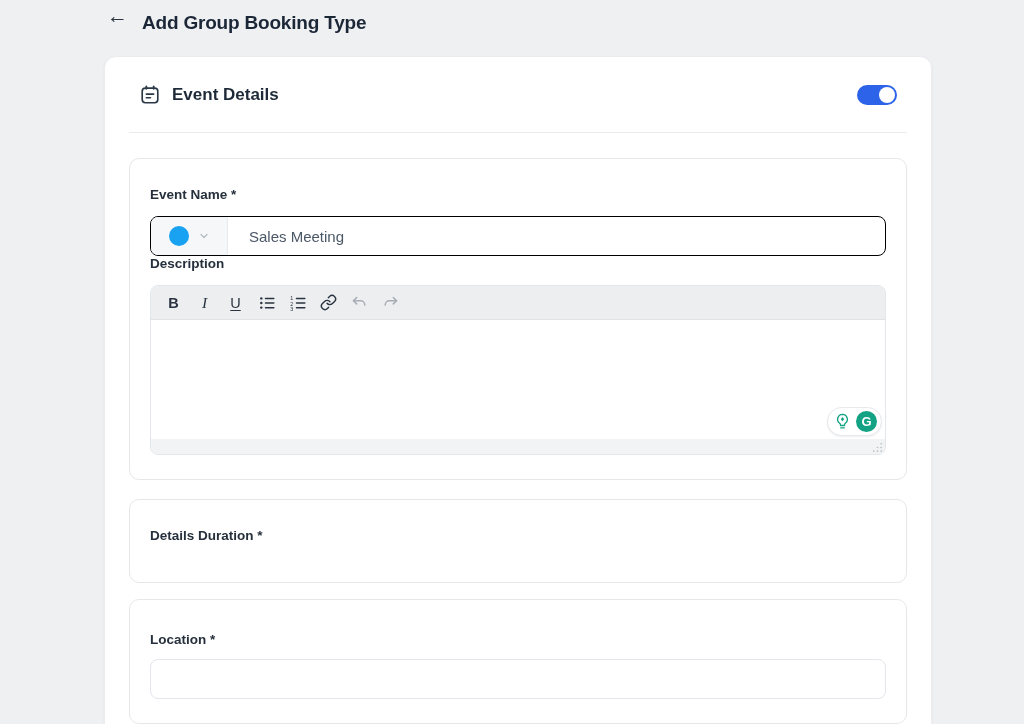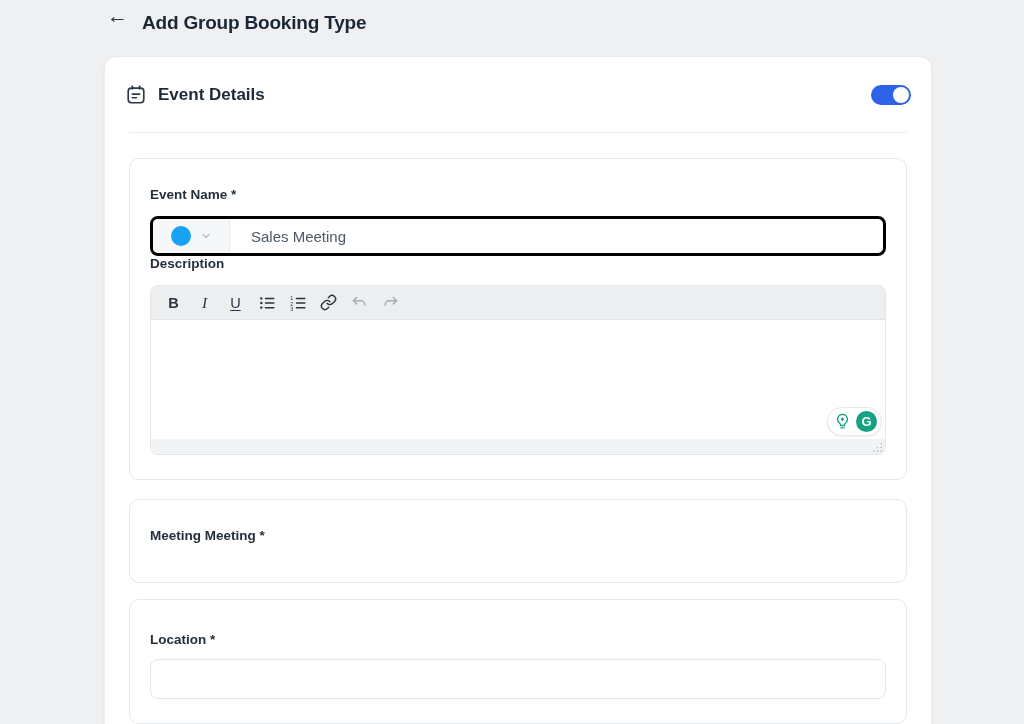--- a/index.html
+++ b/index.html
@@ -41,21 +41,21 @@
     width:828px; height:700px;
     background:#ffffff;
     border:1px solid #ececf0;
     border-radius:12px;
     box-shadow:0 1px 3px rgba(16,24,40,.05);
   }
   .card-header {
     height:75px;
     display:flex;
     align-items:center;
-    padding:0 20px;
+    padding:0 34px;
   }
   .card-header .hdr-icon { width:22px; height:22px; margin-right:11px; display:flex; }
   .card-title { font-size:17px; font-weight:600; color:#1e2a38; }
 
   .toggle {
     margin-left:auto;
     width:40px; height:20px;
     border-radius:10px;
     position:relative;
     cursor:pointer;
@@ -85,21 +85,21 @@
     font-size:13.5px;
     font-weight:600;
     color:#26303c;
     margin-bottom:14px;
   }
   .section.location .field-label { margin-bottom:12px; }
 
   
   .name-row {
     height:40px;
-    border:3px solid #000000;
+    border:1px solid #000000;
     border-radius:8px;
     display:flex;
     overflow:hidden;
     background:#fff;
   }
   .color-select {
     width:77px;
     background:#f6f7f9;
     border-right:1px solid #e8eaec;
     display:flex;
@@ -333,21 +333,21 @@
             <circle cx="10" cy="10" r="0.9"></circle>
             <circle cx="6" cy="10" r="0.9"></circle>
             <circle cx="2" cy="10" r="0.9"></circle>
           </svg>
         </span>
       </div>
     </div>
   </div>
 
   <div class="section duration">
-    <div class="field-label" style="margin-bottom:15px;">Meeting Meeting *</div>
+    <div class="field-label" style="margin-bottom:15px;">Details Duration *</div>
   </div>
 
   <div class="section location">
     <div class="field-label">Location *</div>
     <input class="loc-input" type="text" value="" style="">
   </div>
 
 </div>
 
 </body></html>

